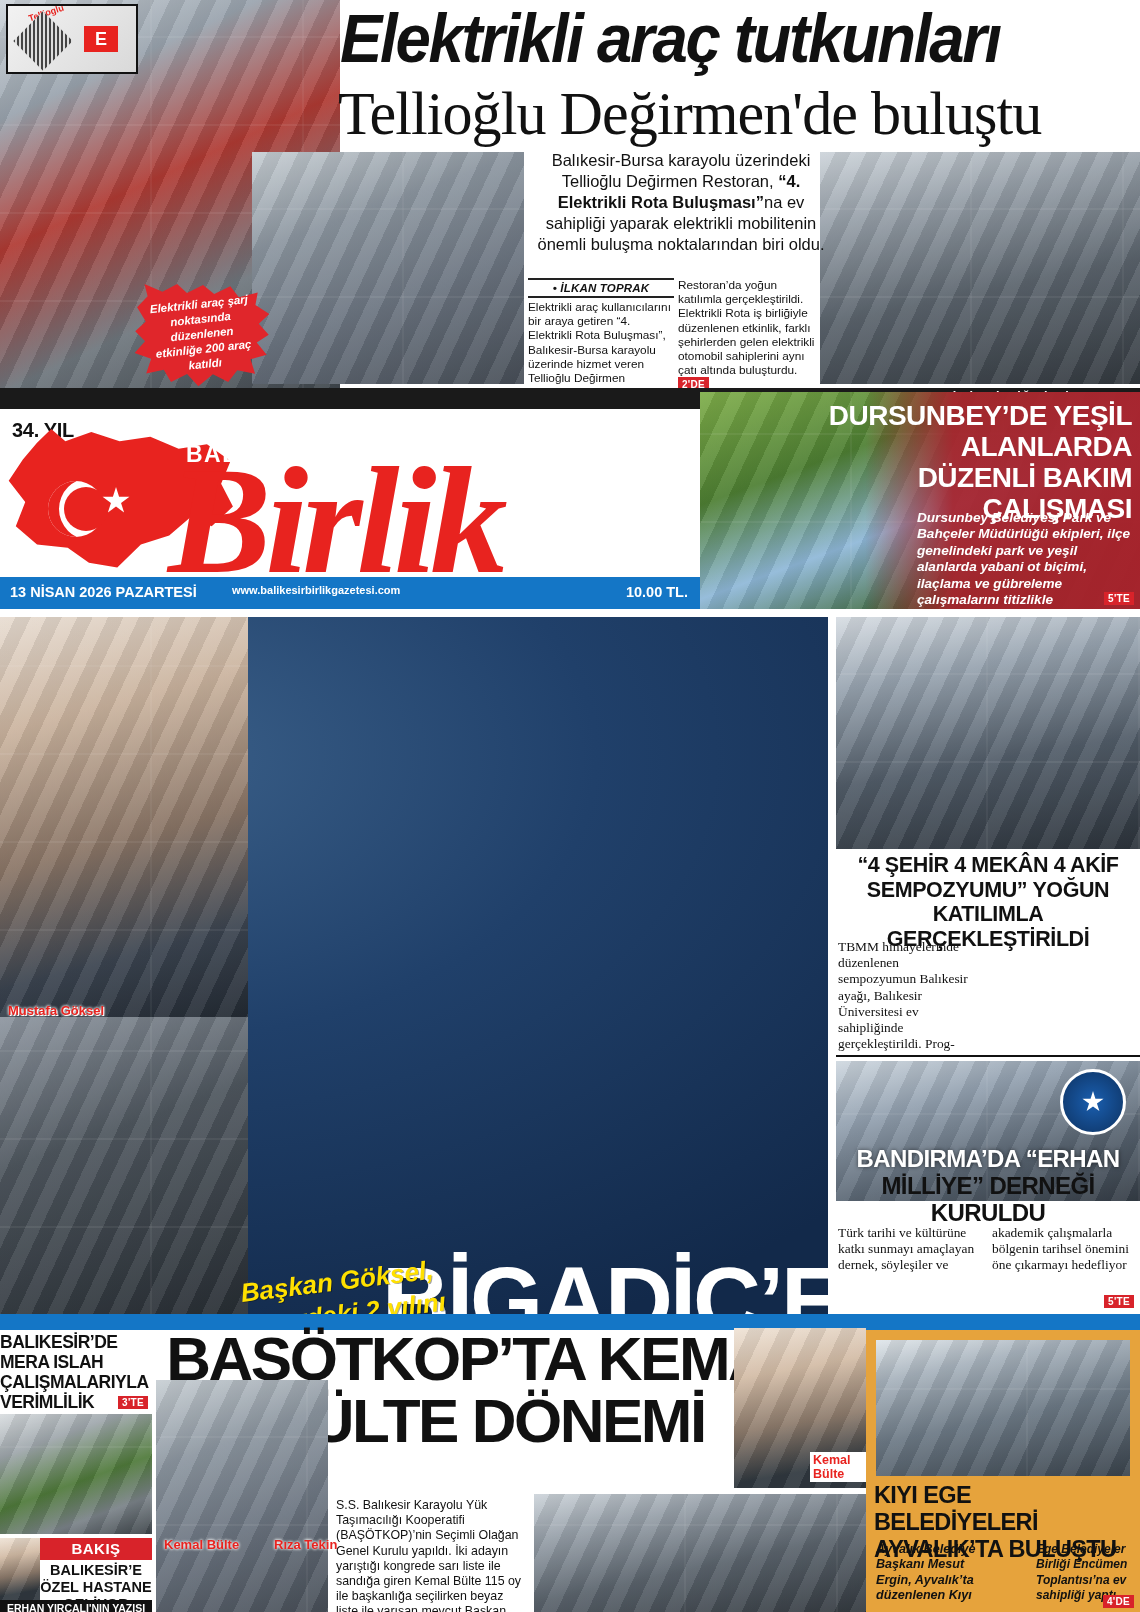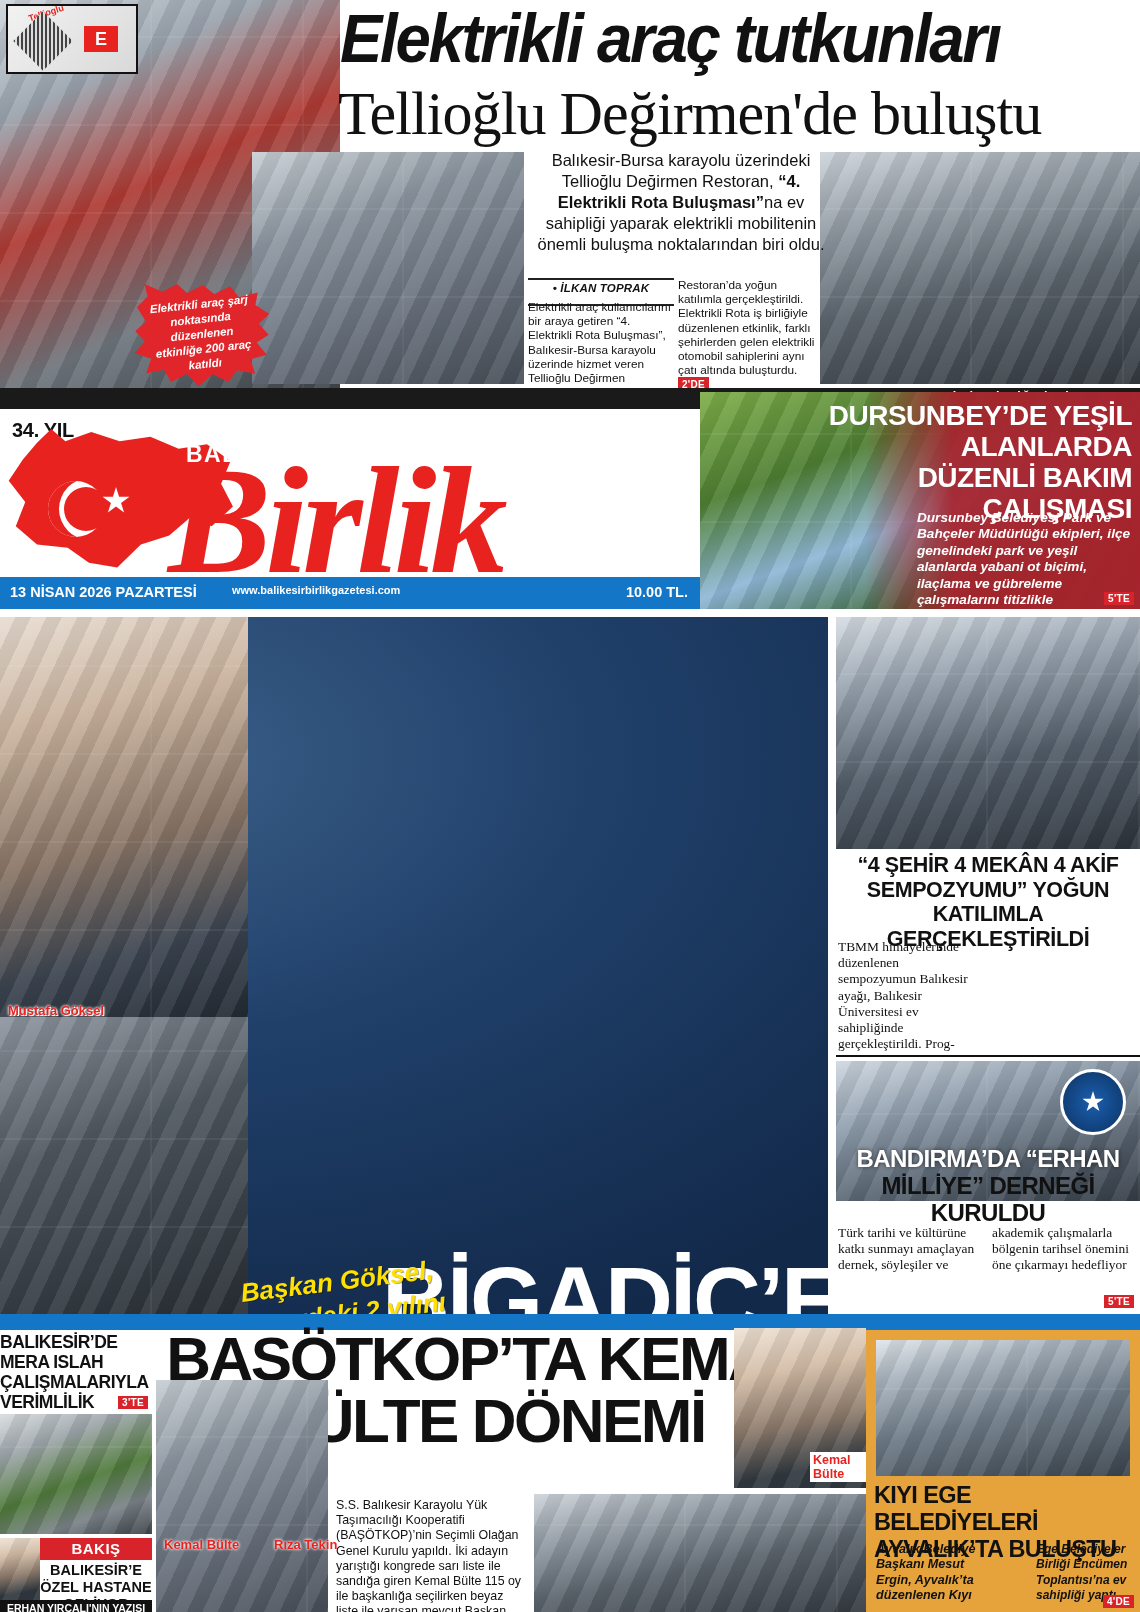--- a/index.html
+++ b/index.html
@@ -63,21 +63,21 @@
             font-size:62px; line-height:70px; letter-spacing:-1px; color:#111;
             white-space:nowrap; overflow:hidden; transform:scaleX(.97); transform-origin:left center; }
 
   .t-photo-2{ position:absolute; left:252px; top:152px; width:272px; height:232px; }
   .t-photo-3{ position:absolute; left:820px; top:152px; width:320px; height:232px; }
 
   .t-lead{ position:absolute; left:528px; top:150px; width:292px; height:128px;
            text-align:center; font-size:16.5px; line-height:21px; color:#111; font-weight:500;margin-left:7px; }
   .t-lead b{ font-weight:bold; }
   .byline-wrap{ position:absolute; left:528px; top:278px; width:146px; }
-  .byline{ border-top:2px solid #222; border-bottom:2px solid #222; padding:2px 0 10px 0;
+  .byline{ border-top:2px solid #222; border-bottom:2px solid #222; padding:2px 0 2px 0;
            font-size:11.5px; font-style:italic; font-weight:bold; text-align:center; letter-spacing:.2px;}
   .t-col1{ position:absolute; left:528px; top:300px; width:144px; font-size:11.8px; line-height:14.2px; color:#111; }
   .t-col2{ position:absolute; left:678px; top:278px; width:146px; font-size:11.8px; line-height:14.2px; color:#111; }
   .pg{ display:inline-block; background:#d8232a; color:#fff; font-size:10px; font-weight:bold;
        padding:1px 4px; letter-spacing:.3px; }
 
   .starburst{ position:absolute; left:134px; top:282px; width:136px; height:104px; }
   .starburst .sb{ position:absolute; inset:0; background:#e0262b;
       clip-path:polygon(3% 22%,11% 12%,9% 0%,22% 8%,33% 1%,40% 10%,52% 3%,60% 12%,72% 5%,78% 16%,92% 12%,90% 24%,100% 33%,92% 42%,99% 53%,90% 60%,97% 72%,85% 76%,88% 90%,75% 86%,68% 97%,57% 89%,46% 100%,38% 88%,26% 95%,21% 83%,8% 86%,12% 72%,0% 66%,8% 55%,1% 45%,9% 36%);
       transform:rotate(-2deg); }

